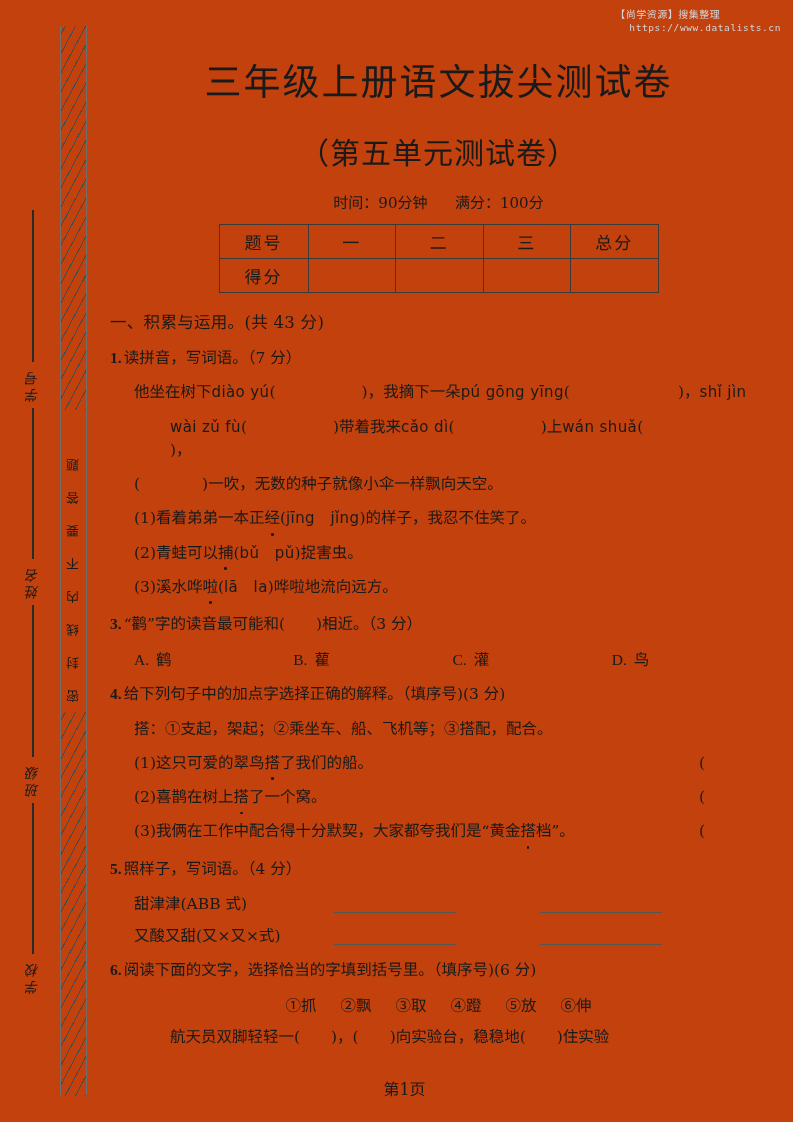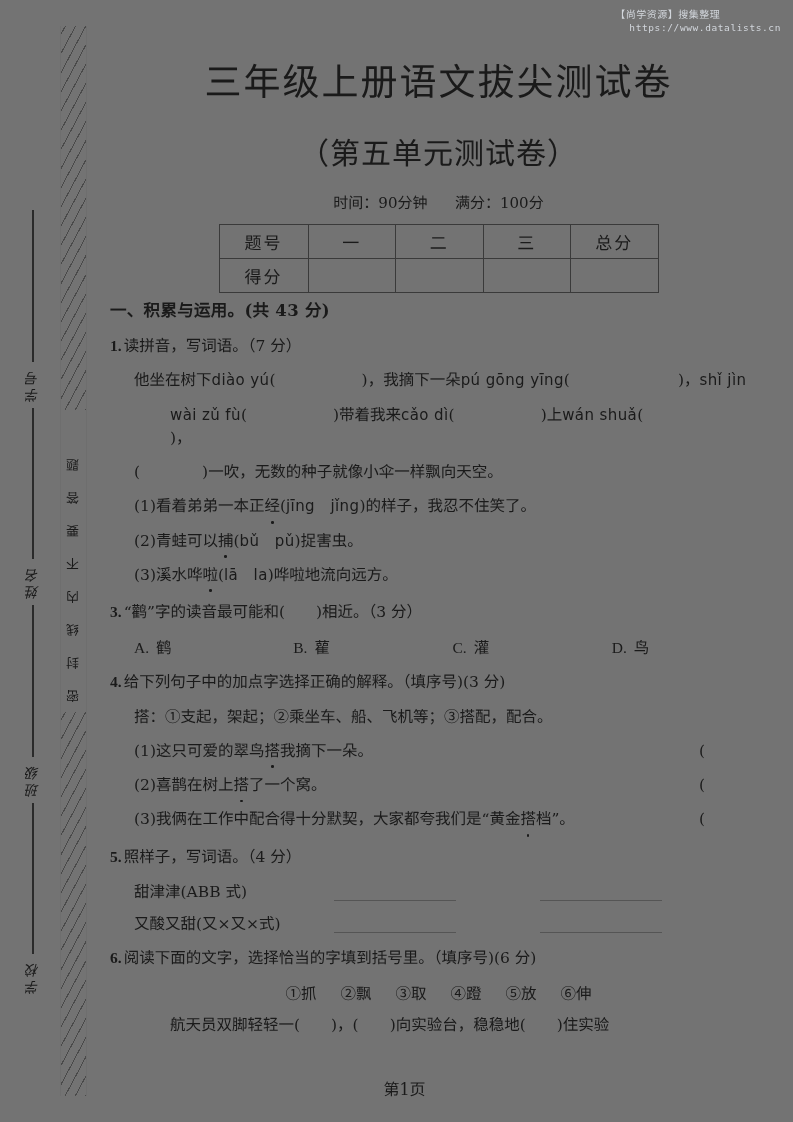--- a/index.html
+++ b/index.html
@@ -10,21 +10,21 @@
   }
   body {
     font-family: "Liberation Serif", "DejaVu Serif", serif;
     color: #1a1a1a;
   }
   #page {
     position: relative;
     width: 793px;
     height: 1122px;
     overflow: hidden;
-    background: #737373;
+    background: #c2410c;
     box-sizing: border-box;
   }
 
   
   .watermark {
     position: absolute;
     top: 9px;
     right: 12px;
     text-align: left;
     color: #d2d6dc;
@@ -179,24 +179,24 @@
     height: 31px;
     text-align: center;
     font-family: "DejaVu Serif", serif;
     font-size: 17px;
     letter-spacing: 2px;
   }
   table.score td.hdr { width: 86px; }
 
   
   .section-head {
-    margin: 4px 0 0 4px;
+    margin: 16px 0 0 4px;
     font-family: "DejaVu Serif", serif;
     font-size: 16.5px;
-    font-weight: 700;
+    font-weight: 400;
     letter-spacing: .3px;
   }
   .q {
     margin: 13px 0 0 4px;
     font-family: "DejaVu Serif", serif;
     font-size: 15.5px;
     line-height: 1.5;
   }
   .q .num {
     font-weight: 700;
@@ -414,21 +414,21 @@
       </div>
     </div>
 
     <div class="q">
       <span class="num">4.</span><span>给下列句子中的加点字选择正确的解释。（填序号)(3 分)</span>
     </div>
     <div class="line indent1">搭：①支起，架起；②乘坐车、船、飞机等；③搭配，配合。</div>
     <div class="line indent1 with-paren">
       <span class="txt">(1)这只可爱的翠鸟</span>
         <span class="dot txt">搭</span>
-        <span class="txt">我摘下一朵。</span>
+        <span class="txt">了我们的船。</span>
       <span class="spacer"></span>
       <span class="pr">(　　)</span>
     </div>
     <div class="line indent1 with-paren">
       <span class="txt">(2)喜鹊在树上</span>
         <span class="dot txt">搭</span>
         <span class="txt">了一个窝。</span>
       <span class="spacer"></span>
       <span class="pr">(　　)</span>
     </div>

